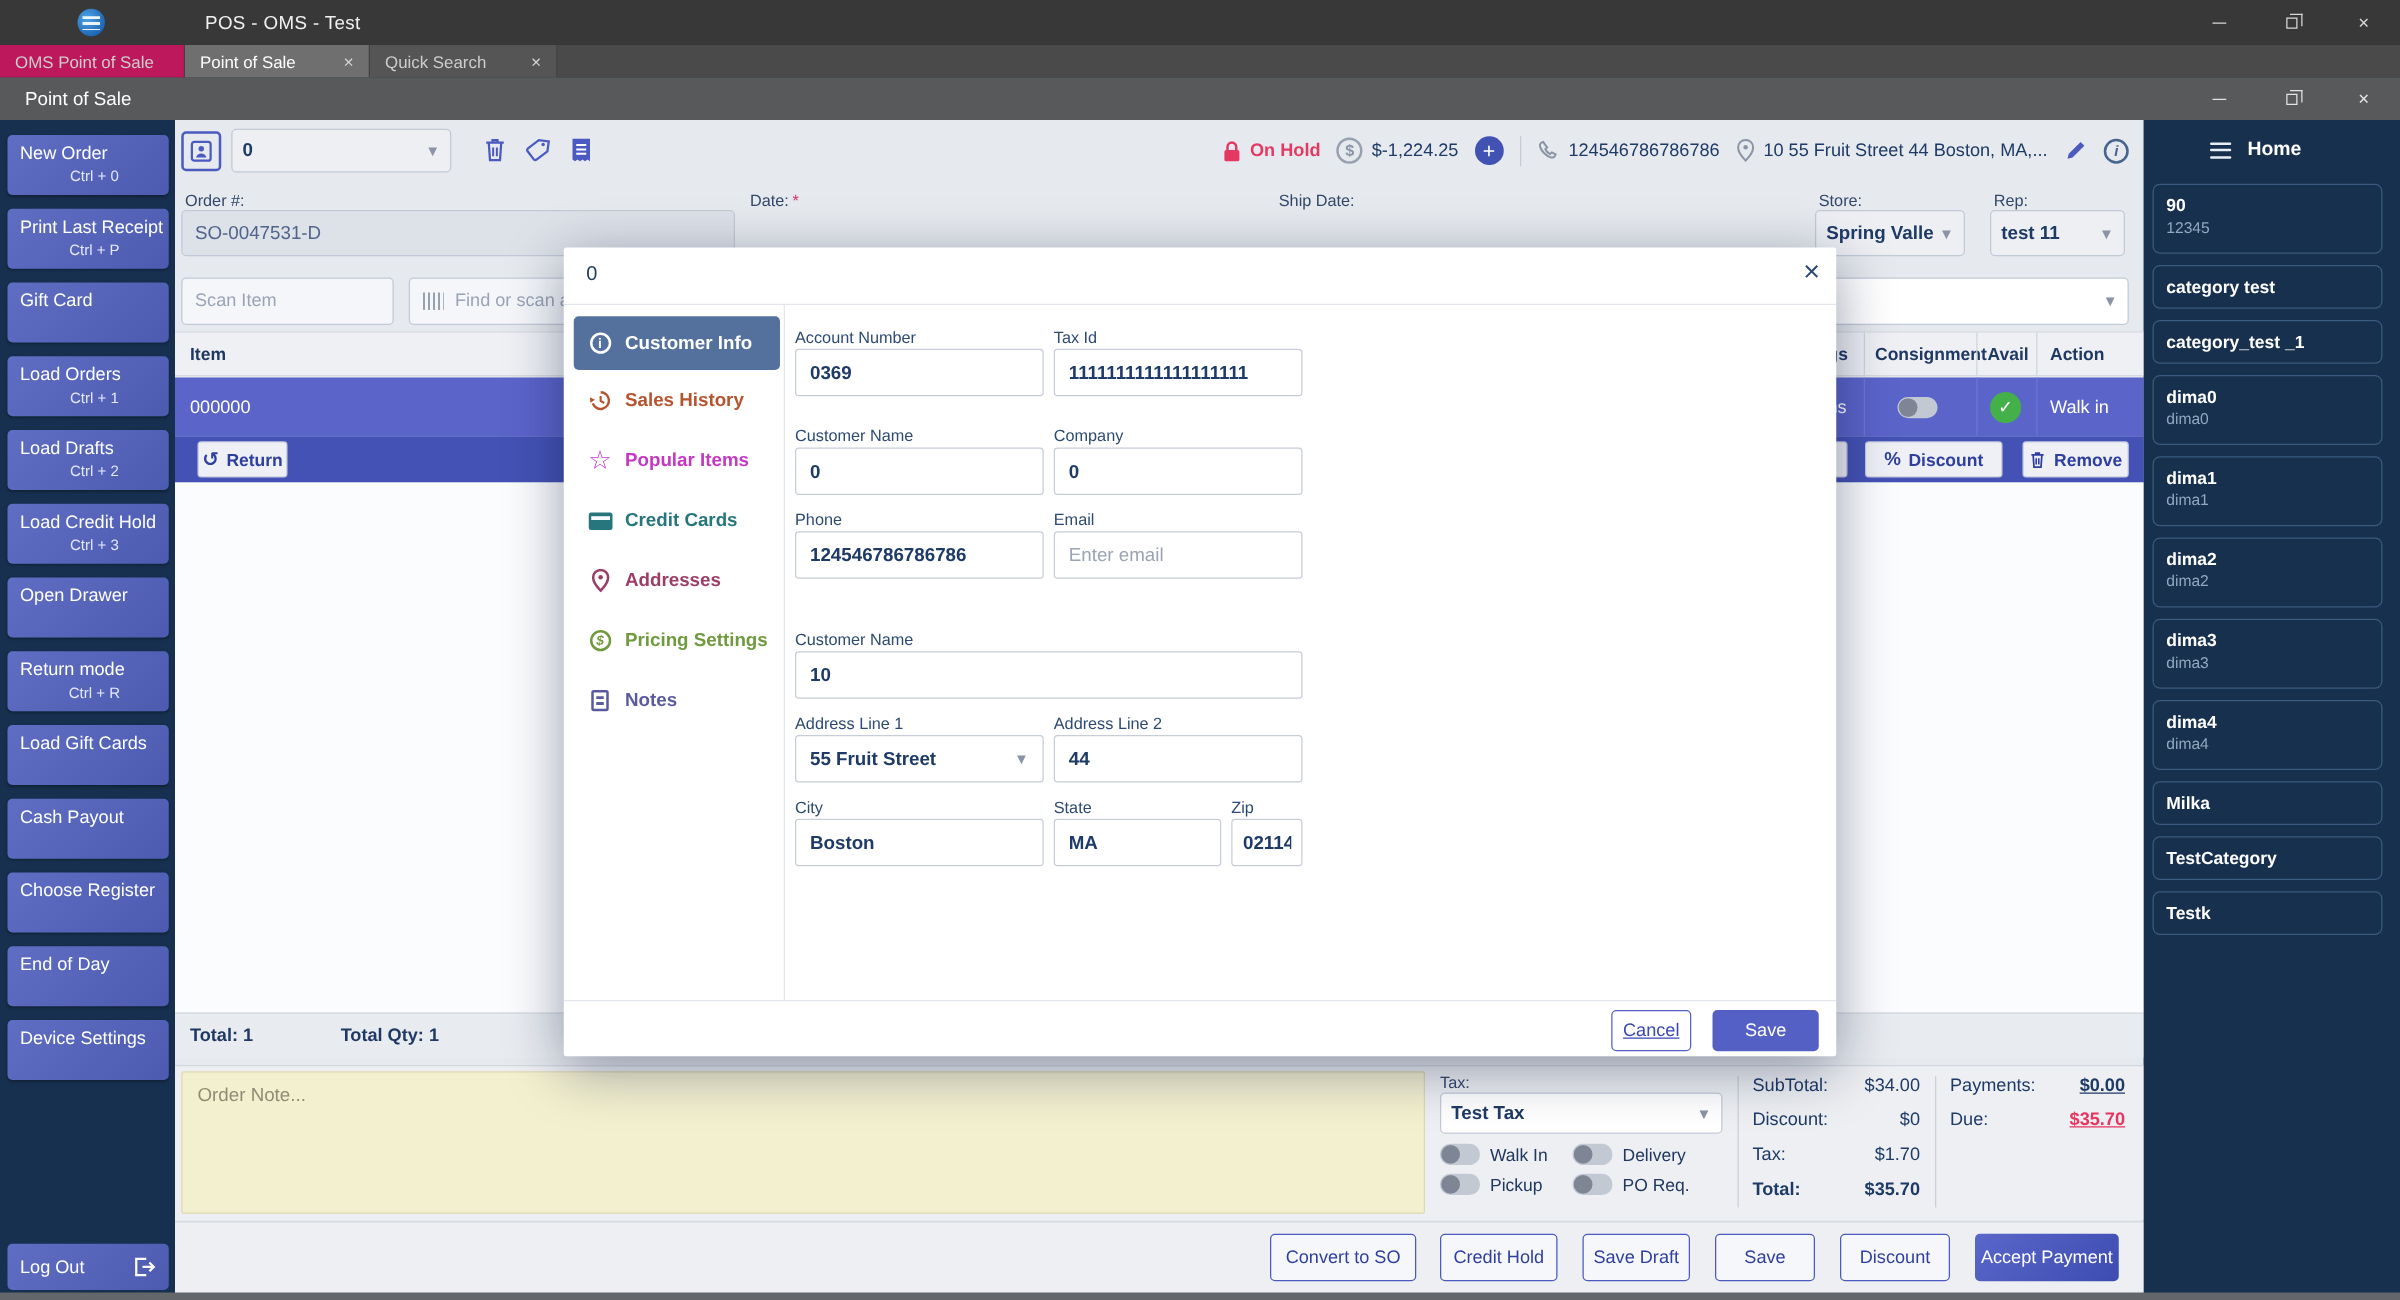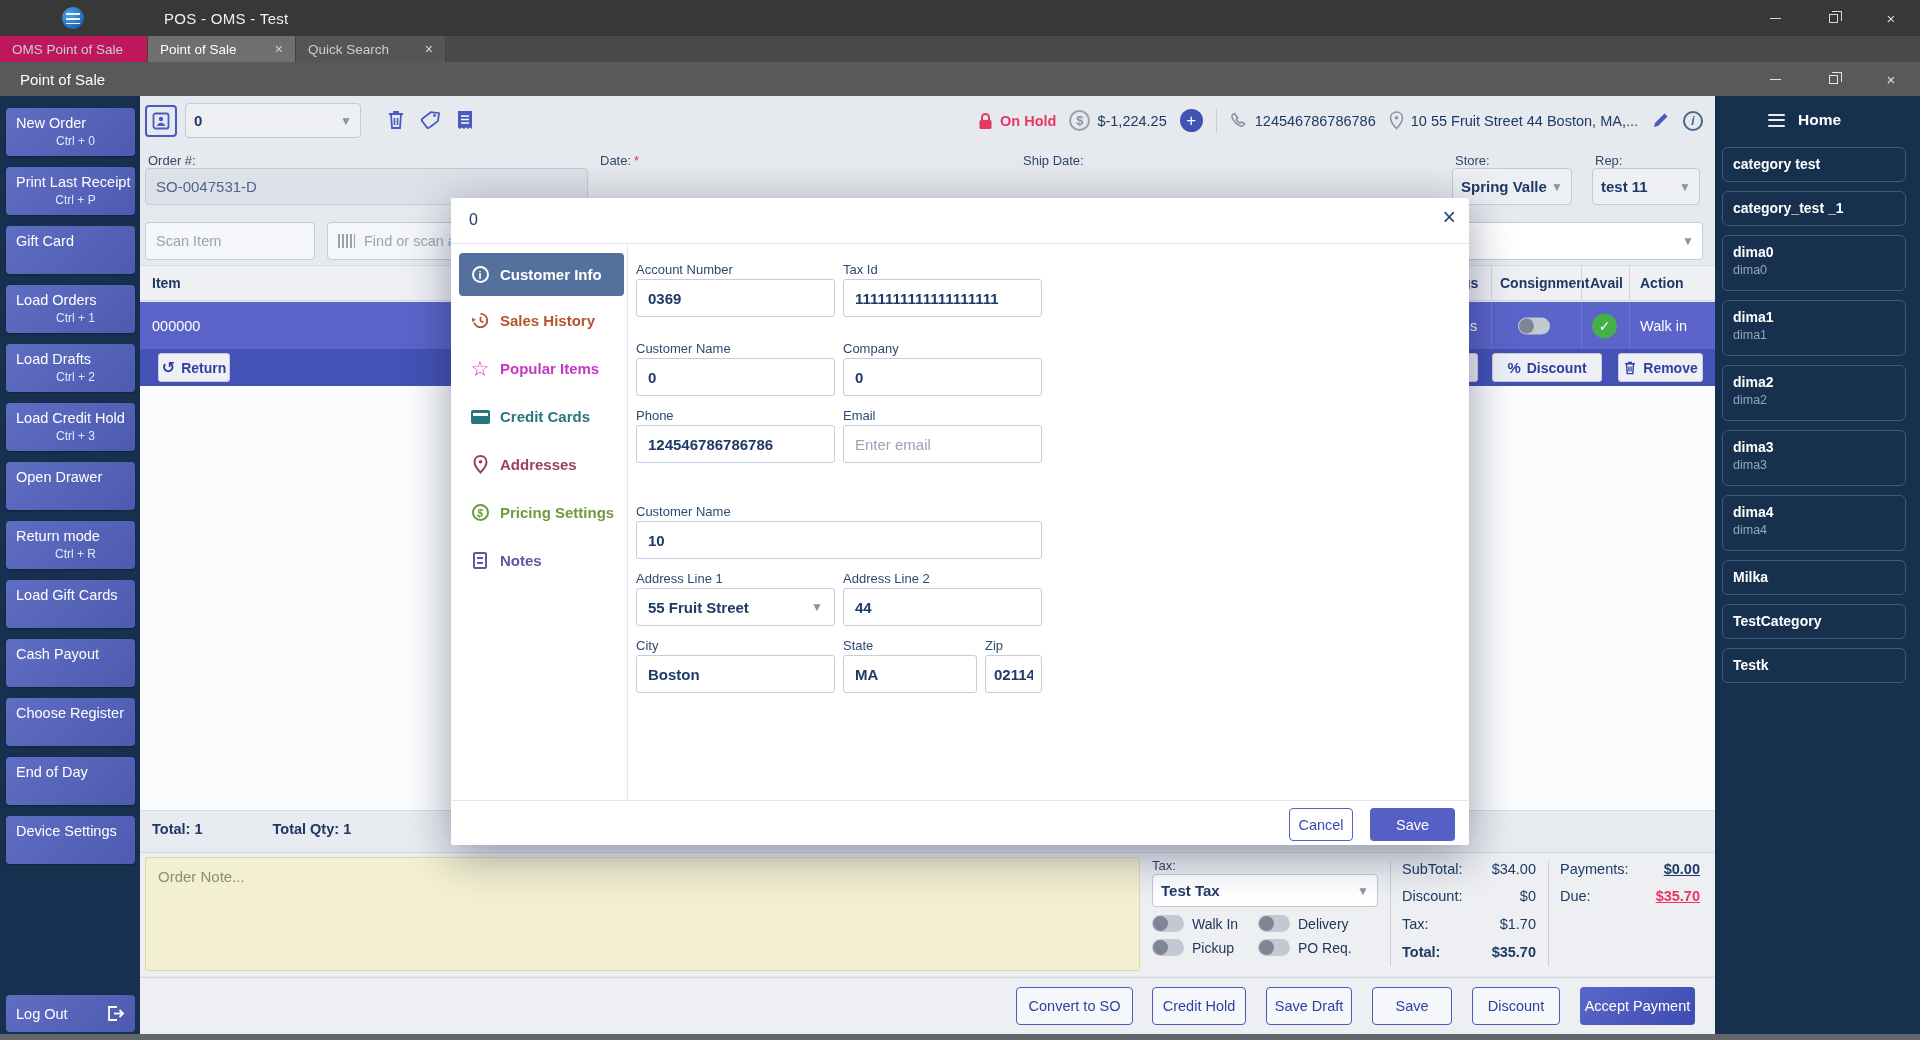--- a/index.html
+++ b/index.html
@@ -135,21 +135,21 @@
     background:repeating-linear-gradient(180deg,#5a5a9e 0 2px,transparent 2px 5px); }
   .mlabel { position:absolute; font-size:13px; color:#2c4a73; }
   .minput { position:absolute; height:38px; border:1px solid #c6cdd9; border-radius:3px; background:#fff;
     padding:0 11px; font-size:15px; font-weight:bold; color:#1e3a66; }
   .minput::placeholder { color:#9aa4b5; font-weight:normal; }
   .msel { position:absolute; height:38px; border:1px solid #c6cdd9; border-radius:3px; background:#fff;
     display:flex; align-items:center; padding:0 11px; font-size:15px; font-weight:bold; color:#1e3a66; }
   .msel .chev { margin-left:auto; color:#8a94a5; font-size:12px; }
   .modal-foot { position:absolute; left:0; top:602px; width:100%; height:45px; border-top:1px solid #e3e6ec; }
   .m-cancel { position:absolute; left:838px; top:7px; width:64px; height:33px; border:1.5px solid #5560c5; border-radius:4px;
-    background:#fff; color:#3a47b5; font-size:14.5px; display:flex; align-items:center; justify-content:center; }
+    background:#fff; color:#3a47b5; font-size:14.5px; display:flex; align-items:center; justify-content:center;text-decoration:underline; }
   .m-save { position:absolute; left:919px; top:7px; width:85px; height:33px; border-radius:4px;
     background:#5560c5; color:#fff; font-size:14.5px; display:flex; align-items:center; justify-content:center; }
 
   .bottom-edge { position:absolute; left:0; bottom:0; width:100%; height:6px; background:#63666a; z-index:60; }
   .check-circ { width:25px; height:25px; border-radius:50%; background:#43b04a; color:#fff; font-size:14px; font-weight:bold;
     display:flex; align-items:center; justify-content:center; }
   .plus-circ { width:23px; height:23px; border-radius:50%; background:#4152b3; color:#fff; font-size:17px;
     display:flex; align-items:center; justify-content:center; line-height:1; }
   .dollar-circ { width:21px; height:21px; border-radius:50%; border:2px solid #97a1b0; color:#8a94a5; font-size:13px; font-weight:bold;
     display:flex; align-items:center; justify-content:center; }
@@ -504,20 +504,24 @@
       <div class="rs-header">
         <span class="burger">
             <i></i>
             <i></i>
             <i></i>
           </span>
         <span class="rs-title">Home</span>
         <span class="gear">⚙</span>
       </div>
       <div class="rs-cards">
+        <div class="rs-card tall">
+          <div class="rs-card-title">90</div>
+          <div class="rs-card-sub">12345</div>
+        </div>
         <div class="rs-card short">
           <div class="rs-card-title">category test</div>
         </div>
         <div class="rs-card short">
           <div class="rs-card-title">category_test _1</div>
         </div>
         <div class="rs-card tall">
           <div class="rs-card-title">dima0</div>
           <div class="rs-card-sub">dima0</div>
         </div>

